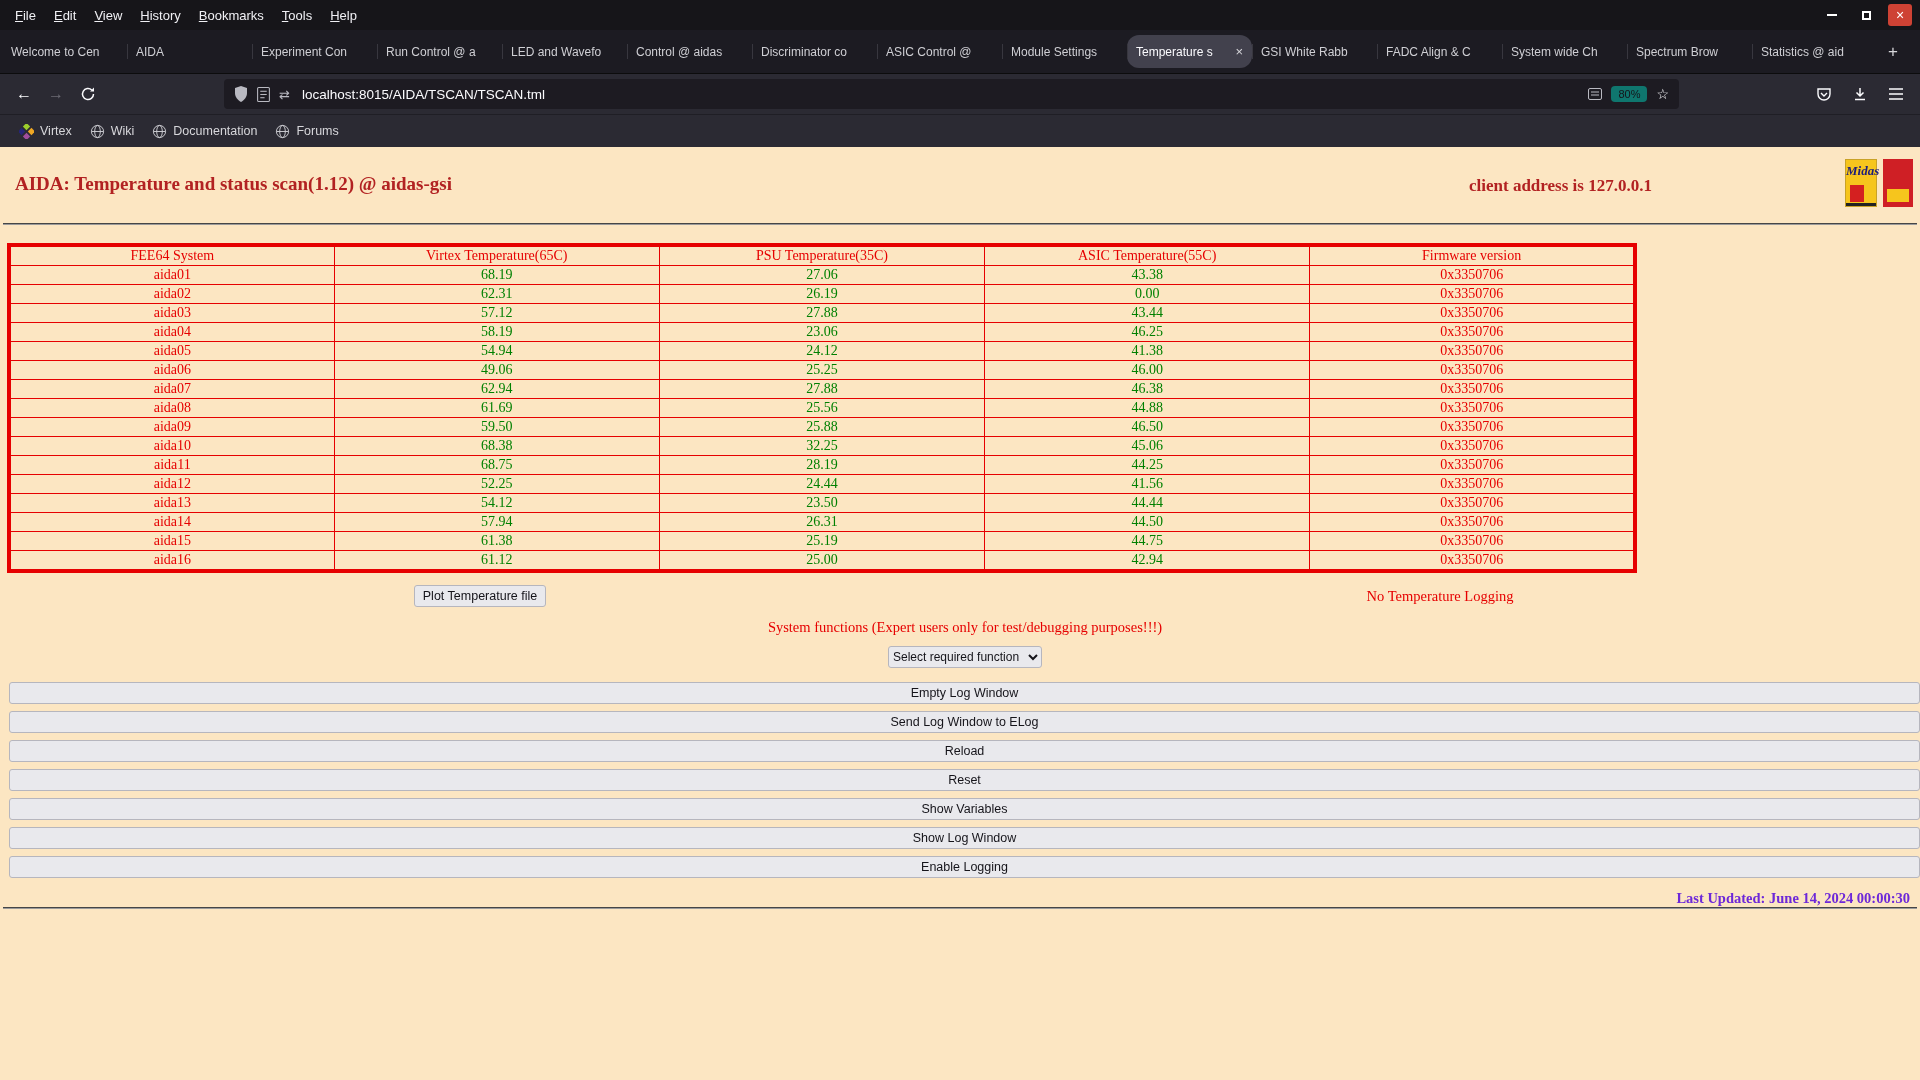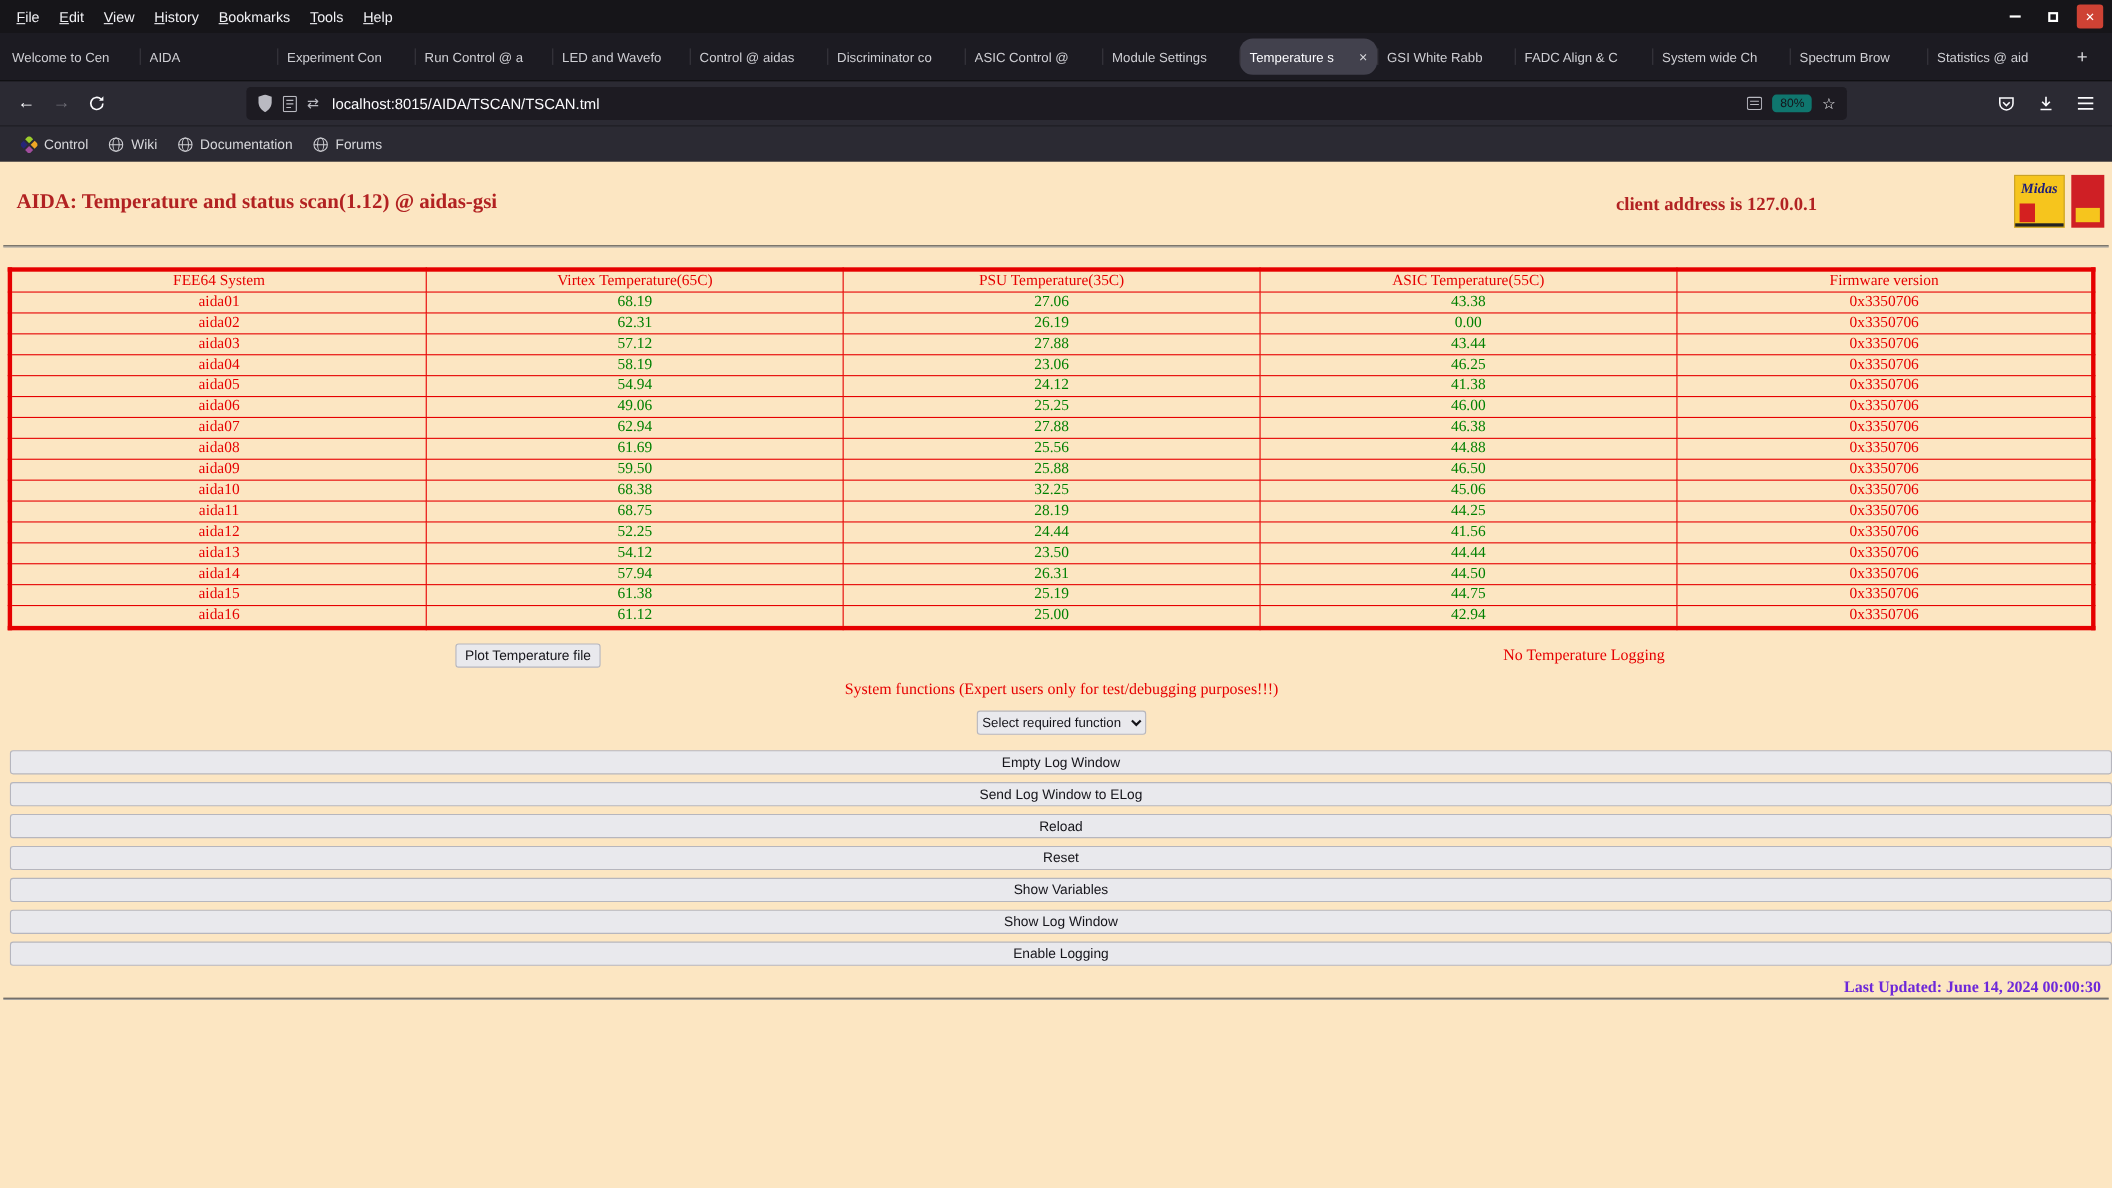--- a/index.html
+++ b/index.html
@@ -50,32 +50,32 @@
   .bookmark-item{display:flex;align-items:center;gap:6px;color:#d7d7db;font-size:12.5px;
                  padding:0 9px;height:24px;cursor:default;}
 
   
   .page{height:934px;background:#fce6c2;font-family:"Liberation Serif","DejaVu Serif",serif;
         position:relative;box-sizing:border-box;overflow:hidden;}
   .page-head{height:76px;position:relative;}
   .page-title{position:absolute;left:15px;top:26px;font-size:19px;font-weight:bold;color:#b22222;margin:0;}
   .client{position:absolute;left:1469px;top:29px;font-size:17px;font-weight:bold;color:#b22222;}
   .logos{position:absolute;right:7px;top:12px;display:flex;gap:6px;}
-  .midas-logo{width:46px;height:48px;background:#f6c51d;border:1px solid #c9a227;position:relative;
-              text-align:center;box-sizing:border-box;}
+  .midas-logo{width:32px;height:48px;background:#f6c51d;border:1px solid #c9a227;position:relative;
+              text-align:left;box-sizing:border-box;}
   .midas-logo .logo-text{font-style:italic;font-weight:bold;font-size:13px;color:#1d1d7a;
               display:block;margin-top:3px;}
   .midas-red{position:absolute;left:4px;bottom:4px;width:14px;height:17px;background:#d42020;}
   .midas-base{position:absolute;left:0;bottom:0;width:100%;height:3px;background:#222;}
   .fair-logo{width:30px;height:48px;background:#cf1f25;position:relative;}
   .fair-inner{position:absolute;bottom:5px;left:4px;width:22px;height:13px;background:#f6c51d;}
 
   hr.rule{border:none;border-top:2px groove #9a9a9a;margin:0 3px;}
 
-  .temp-table{width:1898px;margin:18px 0 0 7px;border-collapse:collapse;border:4px solid #e60000;
+  .temp-table{width:1630px;margin:18px 0 0 7px;border-collapse:collapse;border:4px solid #e60000;
               table-layout:fixed;}
   .temp-table th,.temp-table td{border:1px solid #e60000;height:18px;padding:0;text-align:center;
               font-size:14px;font-weight:normal;line-height:1;overflow:hidden;}
   .c-red{color:#e60000;}
   .c-green{color:#008000;}
 
   .below{display:flex;margin-top:12px;align-items:center;}
   .half{width:50%;text-align:center;}
   .osbtn{font-family:"Liberation Sans","DejaVu Sans",sans-serif;font-size:12.5px;background:#e9e9ed;
          border:1px solid #b6b6be;border-radius:3px;padding:3px 8px;color:#15141a;cursor:default;}
@@ -228,21 +228,21 @@
       <span style="display: flex;">
         <svg width="15" height="15" viewBox="0 0 16 16">
           <g transform="rotate(45 8 8)">
             <rect x="1.5" y="1.5" width="5.5" height="5.5" fill="#9ccd2c"></rect>
             <rect x="9" y="1.5" width="5.5" height="5.5" fill="#efa724"></rect>
             <rect x="1.5" y="9" width="5.5" height="5.5" fill="#262577"></rect>
             <rect x="9" y="9" width="5.5" height="5.5" fill="#a14d9e"></rect>
           </g>
         </svg>
       </span>
-      <span>Control</span>
+      <span>Virtex</span>
     </div>
     <div class="bookmark-item">
       <span style="display: flex;">
         <svg width="15" height="15" viewBox="0 0 16 16">
           <circle cx="8" cy="8" r="6.5" fill="none" stroke="#cfcfd4"></circle>
           <ellipse cx="8" cy="8" rx="3" ry="6.5" fill="none" stroke="#cfcfd4"></ellipse>
           <line x1="1.5" y1="8" x2="14.5" y2="8" stroke="#cfcfd4"></line>
         </svg>
       </span>
       <span>Wiki</span>

